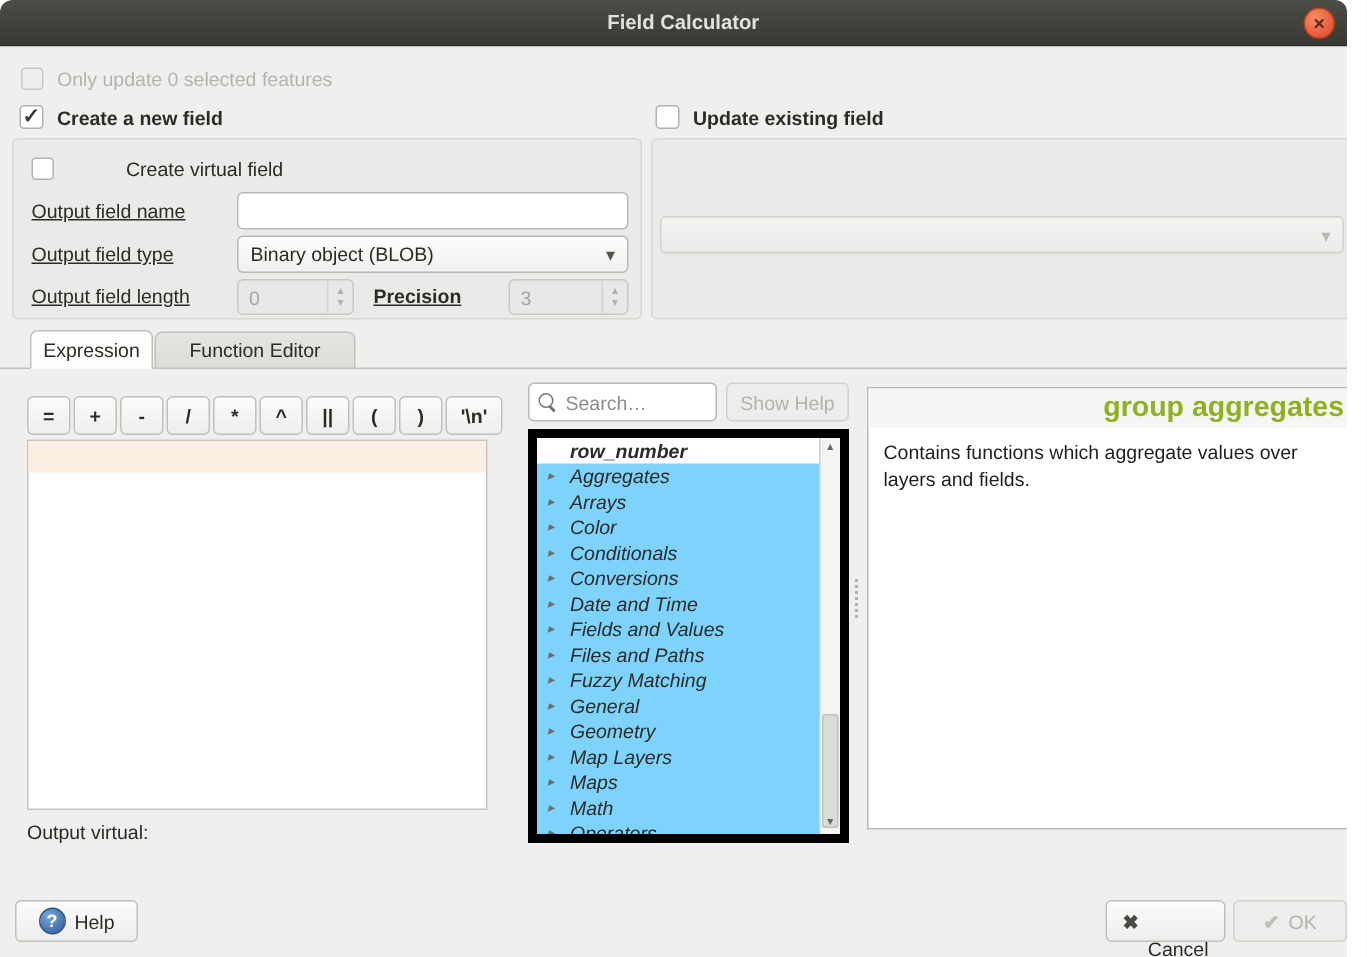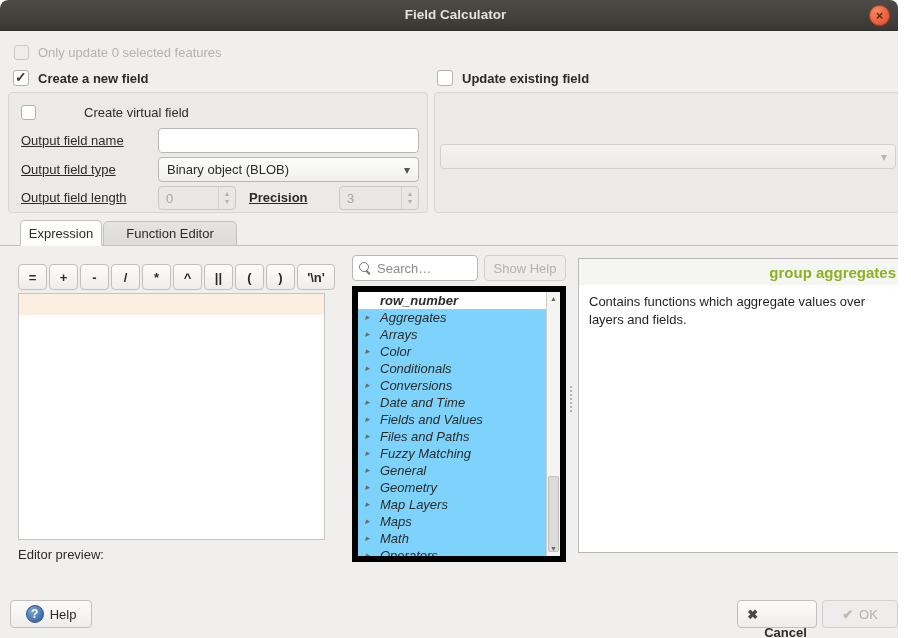--- a/index.html
+++ b/index.html
@@ -110,21 +110,21 @@
   .v-scrollbar .sb-thumb { position:absolute; left:1px; width:11px; top:184px; height:76px;
     background:#dcdbd8; border:1px solid #c2c1be; border-radius:2px; cursor:grab; }
 
   .splitter { position:absolute; left:570px; top:386px; width:3px; height:26px;
     border-left:2px dotted #b2b1ae; cursor:col-resize; }
 
   
   .help-panel { position:absolute; left:578px; top:258px; width:327px; height:295px;
     background:#fff; border:1px solid #b9b8b5; }
   .help-header { height:26px; background:#f5f5f3; display:flex; align-items:center;
-    justify-content:flex-end; padding:0 8px; font-weight:bold; font-size:15px; }
+    justify-content:flex-end; padding:0 8px; font-weight:bold; font-size:19px; }
   .help-body { padding:8px 10px; line-height:1.4; color:#1f1f1d; }
 
   
   #help-btn { position:absolute; left:10px; top:600px; width:82px; height:28px; }
   .help-icon { width:18px; height:18px; border-radius:50%;
     background:radial-gradient(circle at 35% 30%, #7aa6d8, #3d6ca8 75%);
     border:1px solid #2f5586; color:#fff; font-weight:bold; font-size:12px;
     line-height:16px; text-align:center; flex:none; }
   #cancel-btn { position:absolute; left:737px; top:600px; width:80px; height:28px; }
   .cancel-icon { color:#4a4945; font-weight:bold; }
@@ -216,21 +216,21 @@
       <button class="op-btn">||</button>
       <button class="op-btn">(</button>
       <button class="op-btn">)</button>
       <button class="op-btn">'\n'</button>
     </div>
 
   <div class="expr-editor">
     <div class="curline"></div>
   </div>
 
-  <div class="out-preview">Editor preview:</div>
+  <div class="out-preview">Output virtual:</div>
 
   <div class="search-box">
     <span class="mag-icon"></span>
     <input type="text" placeholder="Search…" style="">
   </div>
   <button id="show-help-btn" class="btn disabled">
     <span>Show Help</span>
   </button>
 
   <div class="func-list">
@@ -267,20 +267,20 @@
     </div>
     <div class="help-body">Contains functions which aggregate values over layers and fields.</div>
   </div>
 
   <button id="help-btn" class="btn">
     <span class="help-icon">?</span>
     <span>Help</span>
   </button>
   <button id="cancel-btn" class="btn">
     <span class="cancel-icon">✖</span>
-    <span style="font-weight:bold;margin-top:36px;">Cancel</span>
+    <span style="font-weight:normal;margin-top:36px;">Cancel</span>
   </button>
   <button id="ok-btn" class="btn disabled">
     <span class="ok-icon">✔</span>
     <span>OK</span>
   </button>
 
 </div>
 
 </body></html>

